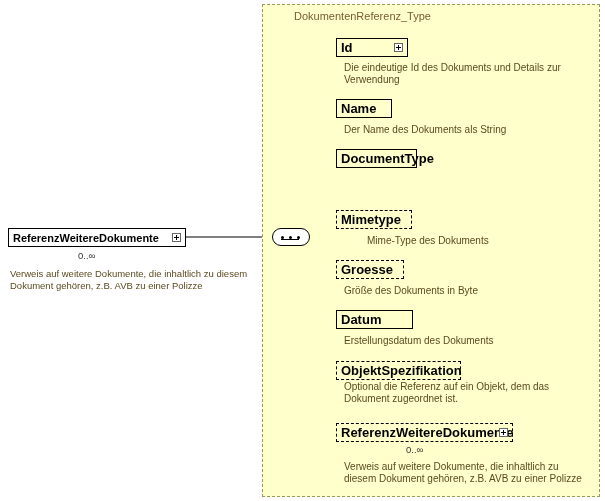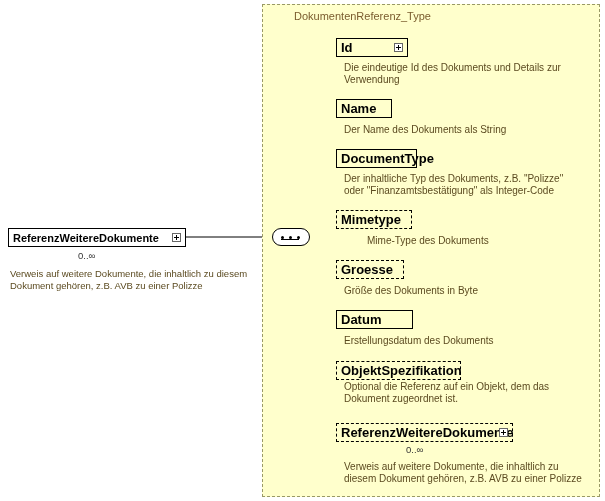--- a/index.html
+++ b/index.html
@@ -217,21 +217,20 @@
   <div class="note" style="left:344px; top:62px; width:232px;">Die eindeutige Id des Dokuments und Details zur Verwendung</div>
 
   <div class="el solid" style="left:336px; top:99px; width:56px;">
     <span class="label">Name</span>
   </div>
   <div class="note" style="left:344px; top:124px; width:232px;">Der Name des Dokuments als String</div>
 
   <div class="el solid" style="left:336px; top:149px; width:81px;">
     <span class="label">DocumentType</span>
   </div>
-  <div class="note" style="left:344px; top:173px; width:240px;">Der inhaltliche Typ des Dokuments, z.B. "Polizze" oder "Finanzamtsbestätigung" als Integer-Code</div>
 
   <div class="el optional" style="left:336px; top:210px; width:76px;">
     <span class="label">Mimetype</span>
   </div>
   <div class="note" style="left:344px; top:235px; width:232px;margin-left:23px;">Mime-Type des Dokuments</div>
 
   <div class="el optional" style="left:336px; top:260px; width:68px;">
     <span class="label">Groesse</span>
   </div>
   <div class="note" style="left:344px; top:285px; width:232px;">Größe des Dokuments in Byte</div>

